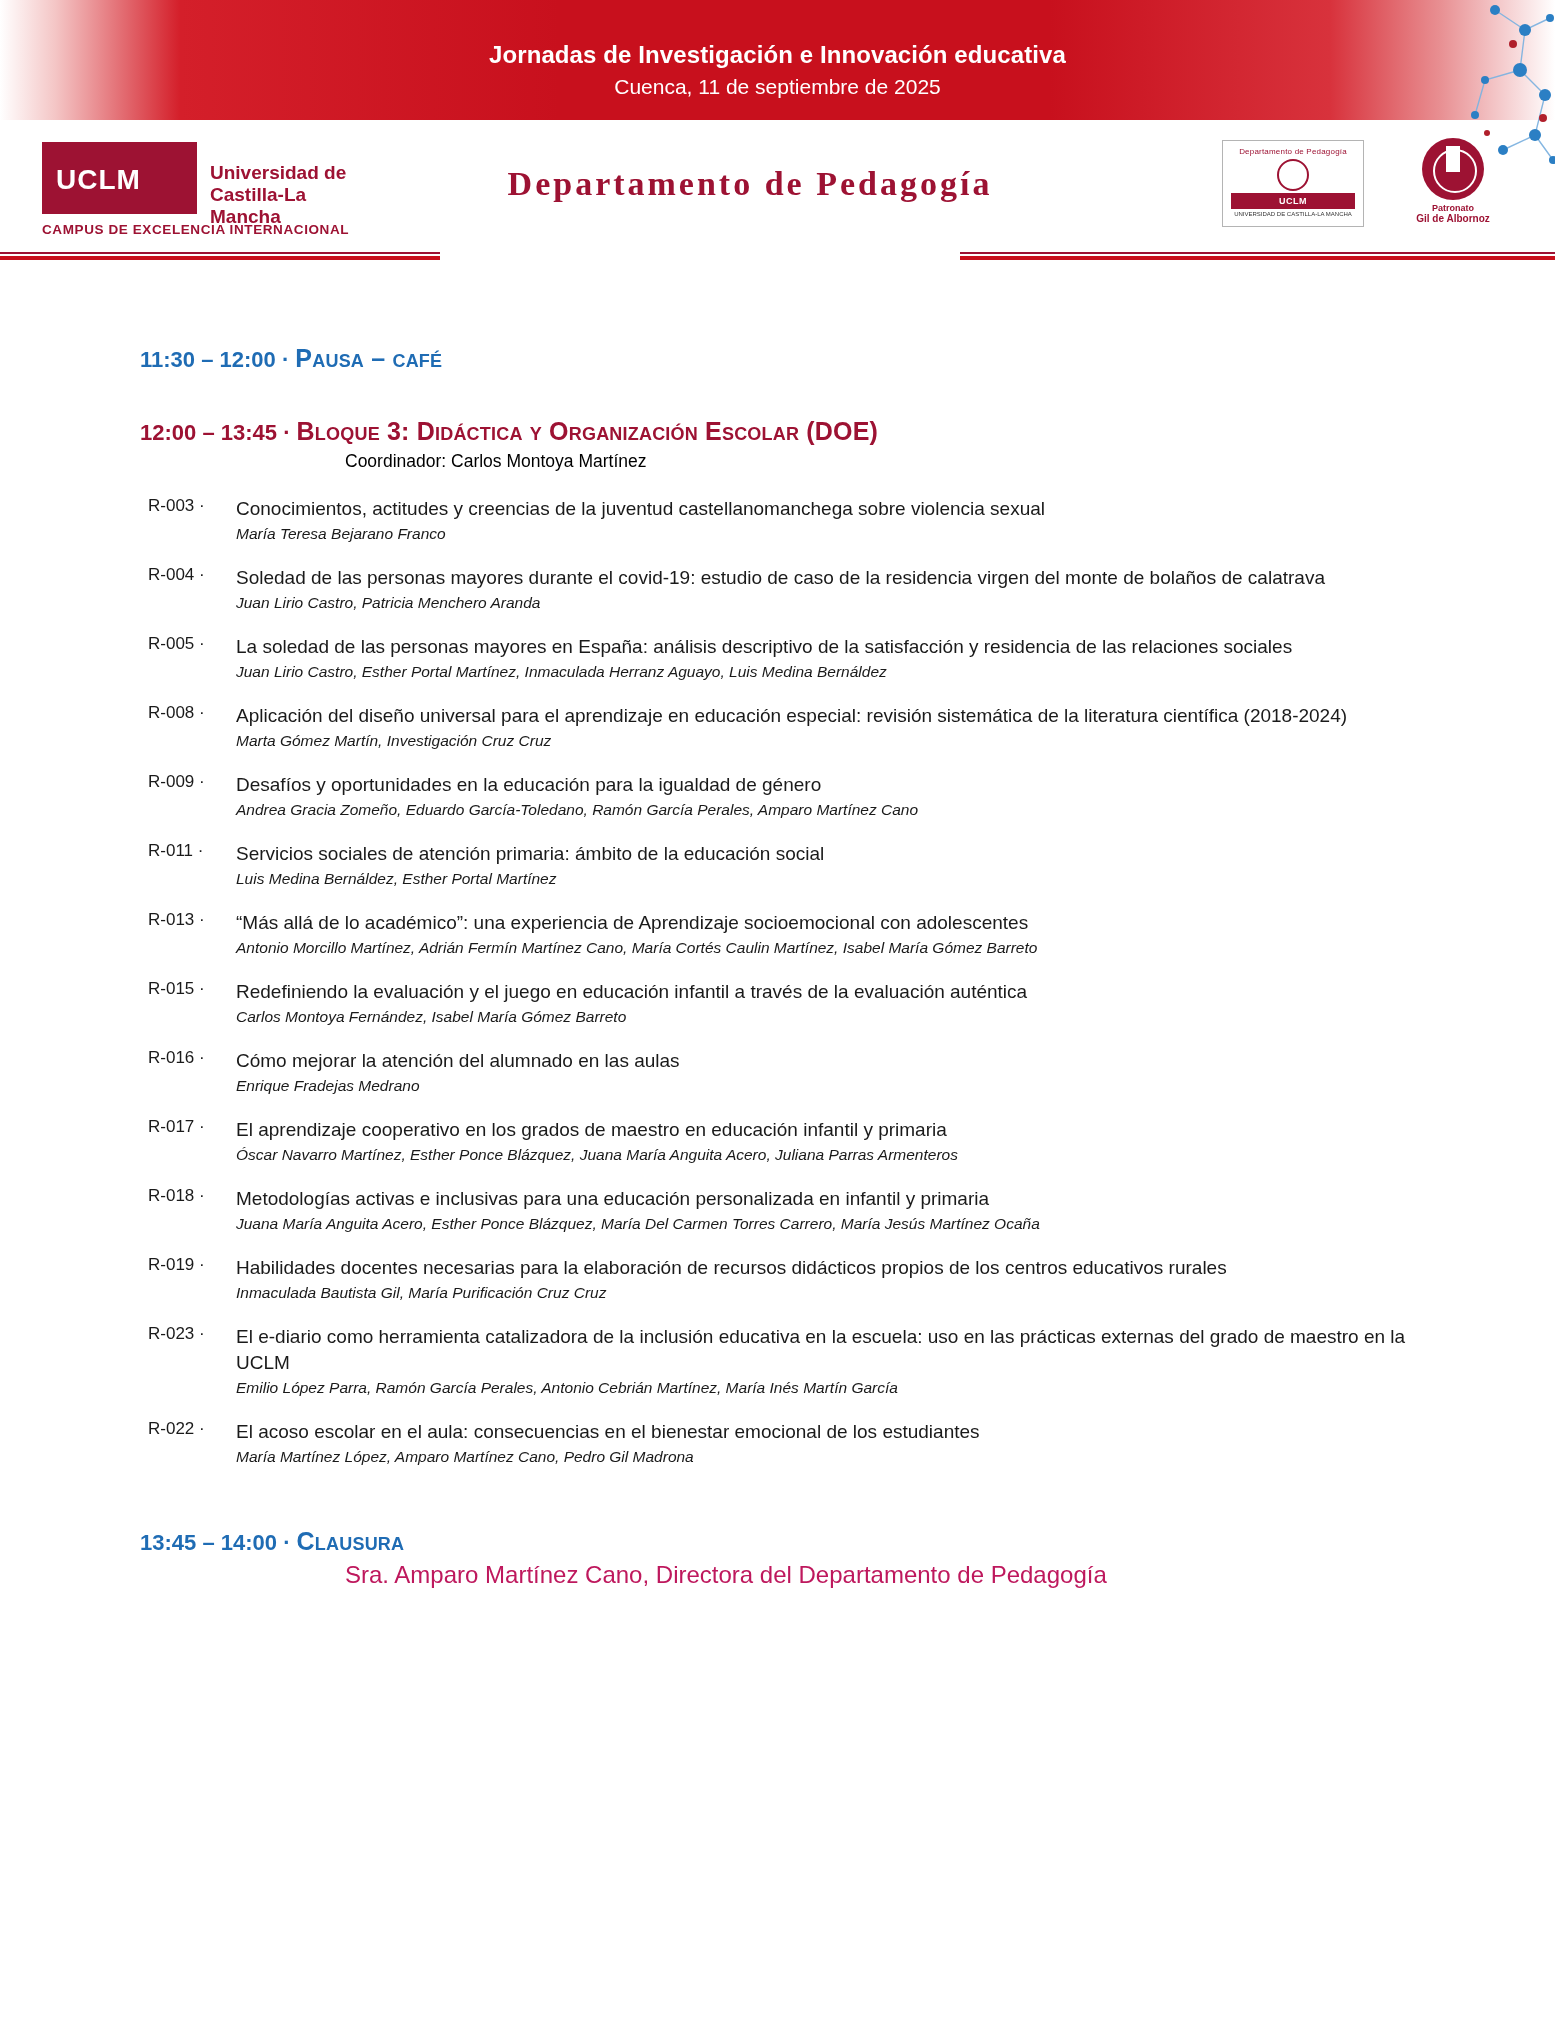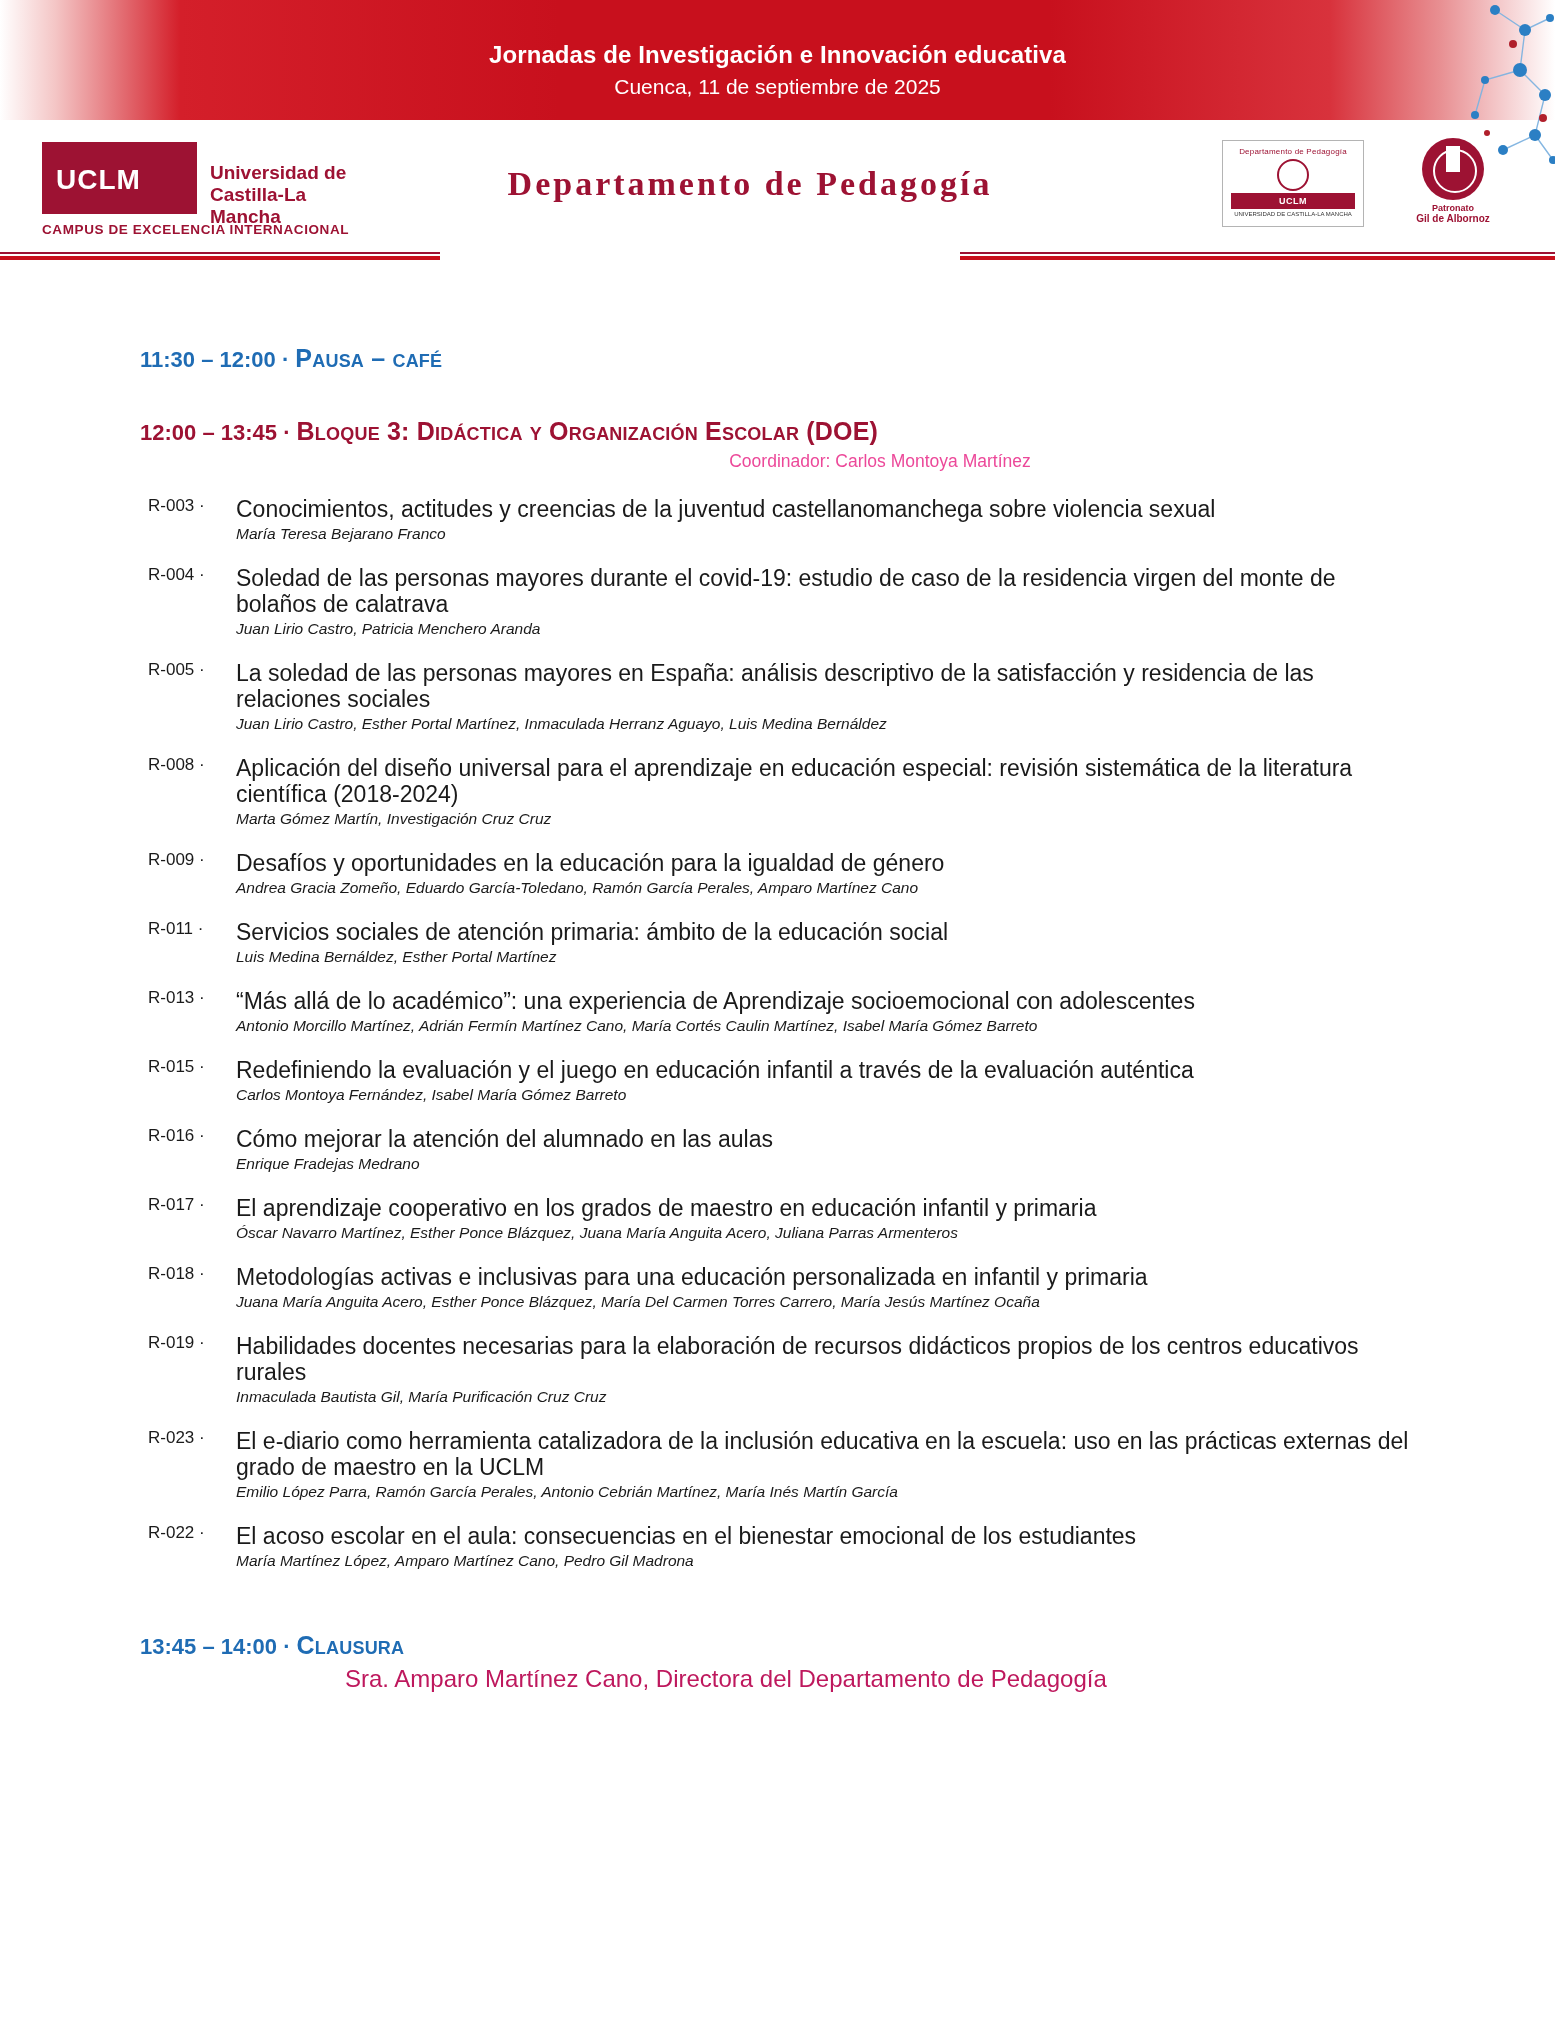--- a/index.html
+++ b/index.html
@@ -211,25 +211,24 @@
   }
   .session-head.block {
     color: #9d1233;
   }
   .smallcaps {
     font-variant: small-caps;
     font-size: 25px;
     letter-spacing: 0.2px;
   }
   .session-coordinator {
-    color: #ec4899;
+    color: #000000;
     font-size: 17.5px;
     margin-left: 205px;
     margin-top: 5px;
-    text-align: center;
   }
 
   .paper-list {
     margin-top: 24px;
   }
   .paper {
     display: flex;
     margin-bottom: 21px;
   }
   .paper-code {
@@ -239,21 +238,21 @@
     color: #1a1a1a;
     text-align: left;
     padding-left: 8px;
     box-sizing: border-box;
   }
   .paper-body {
     flex: 1 1 auto;
     padding-left: 4px;
   }
   .paper-title {
-    font-size: 23px;
+    font-size: 19px;
     line-height: 26px;
     color: #1a1a1a;
   }
   .paper-authors {
     font-size: 15.5px;
     font-style: italic;
     color: #1a1a1a;
     margin-top: 2px;
     line-height: 20px;
   }

